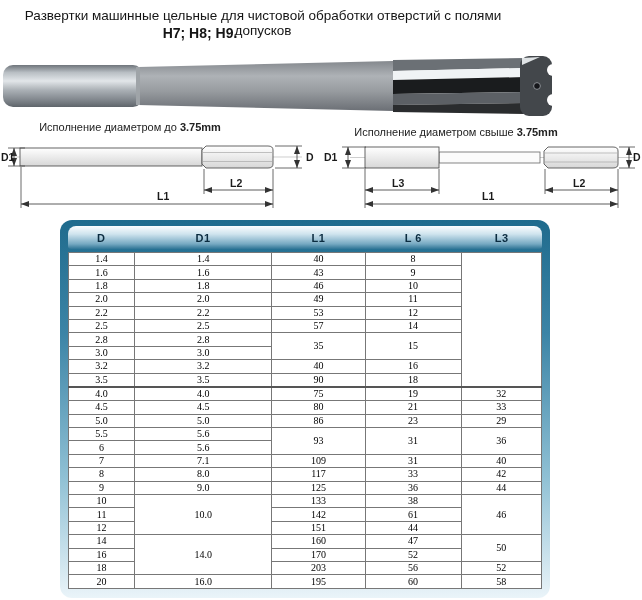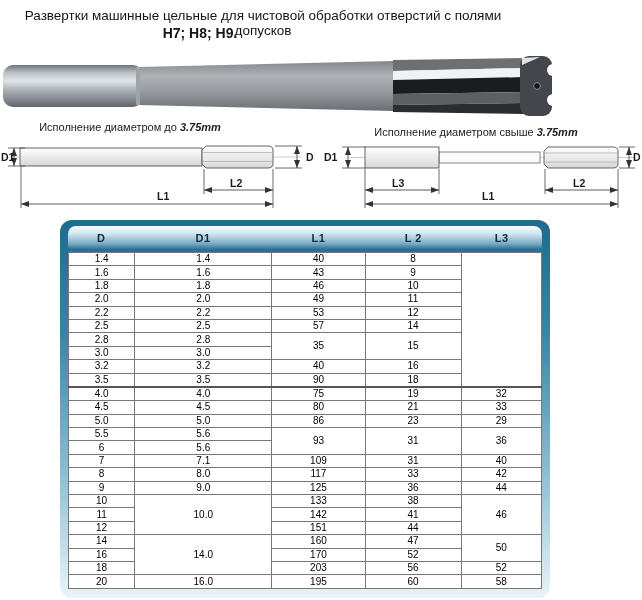--- a/index.html
+++ b/index.html
@@ -9,39 +9,39 @@
   }
   
   .title-line1{position:absolute;top:8px;left:0;width:526px;text-align:center;font-size:13.5px;color:#151515;}
   .title-line2{position:absolute;top:25px;left:0;width:400px;text-align:center;font-size:14px;font-weight:bold;color:#151515;}
   
   .photo-svg{position:absolute;left:0;top:50px;}
   .diagram-svg{position:absolute;top:137px;}
   .diagram-left{left:0;}
   .diagram-right{left:322px;}
   .caption{position:absolute;font-size:11px;color:#222;white-space:nowrap;}
-  .caption b{font-weight:bold;font-style:italic;}
+  .caption b{font-weight:bold;}
   .caption-left{top:121px;left:30px;width:200px;text-align:center;}
-  .caption-right{top:126px;left:366px;width:220px;text-align:center;}
+  .caption-right{top:126px;left:346px;width:220px;text-align:center;}
   .dim-text{font-size:10.5px;font-weight:bold;fill:#1a1a1a;font-family:"Liberation Sans",sans-serif;}
   
   .table-frame{
     position:absolute;left:60px;top:220px;width:490px;height:378px;box-sizing:border-box;
     border-radius:12px;padding:6px 8px 8px 8px;
     background:linear-gradient(180deg,#1f6b8d 0%,#3c84a6 30%,#8fc0d4 68%,#eaf4f9 100%);
   }
   .header-band{
     height:23px;border-radius:8px 8px 3px 3px;margin-bottom:3px;
     background:linear-gradient(180deg,#fbfdfe 0%,#cfe4ee 35%,#76a9c2 78%,#2f7596 100%);
     display:grid;grid-template-columns:14% 29% 19.7% 20.3% 17%;
     align-items:center;
   }
   .header-band .hcell{text-align:center;font-size:11px;font-weight:bold;color:#0b2c40;letter-spacing:.5px;}
   .body-table{
-    width:100%;border-collapse:collapse;table-layout:fixed;background:#fff;
+    width:100%;border-collapse:collapse;table-layout:fixed;background:#fff;font-family:Liberation Serif, serif;
   }
   .body-table td{
     border:1px solid #777;height:12.4px;padding:0;
     text-align:center;vertical-align:middle;font-size:10px;color:#000;line-height:1;
   }
   .body-table tr.sep td{border-top-width:2px;border-top-color:#555;}
 </style>
 </head>
 <body>
 
@@ -183,21 +183,21 @@
     <line x1="296" y1="57" x2="296" y2="71" stroke="#444" stroke-width="0.8"></line>
     <line x1="43" y1="67" x2="296" y2="67" stroke="#333" stroke-width="0.8" marker-start="url(#aRs)" marker-end="url(#aRe)"></line>
     <text class="dim-text" x="160" y="63">L1</text>
   </svg>
 
   <div class="table-frame">
     <div class="header-band" id="header-band">
         <div class="hcell">D</div>
         <div class="hcell">D1</div>
         <div class="hcell">L1</div>
-        <div class="hcell">L 2</div>
+        <div class="hcell">L 6</div>
         <div class="hcell">L3</div>
       </div>
     <table class="body-table">
       <colgroup>
         <col style="width:14%">
           <col style="width:29%">
           <col style="width:19.7%">
           <col style="width:20.3%">
           <col style="width:17%">
       </colgroup>
@@ -317,21 +317,21 @@
           <tr>
             <td>10</td>
             <td rowspan="3">10.0</td>
             <td>133</td>
             <td>38</td>
             <td rowspan="3">46</td>
           </tr>
           <tr>
             <td>11</td>
             <td>142</td>
-            <td>41</td>
+            <td>61</td>
           </tr>
           <tr>
             <td>12</td>
             <td>151</td>
             <td>44</td>
           </tr>
           <tr>
             <td>14</td>
             <td rowspan="3">14.0</td>
             <td>160</td>

